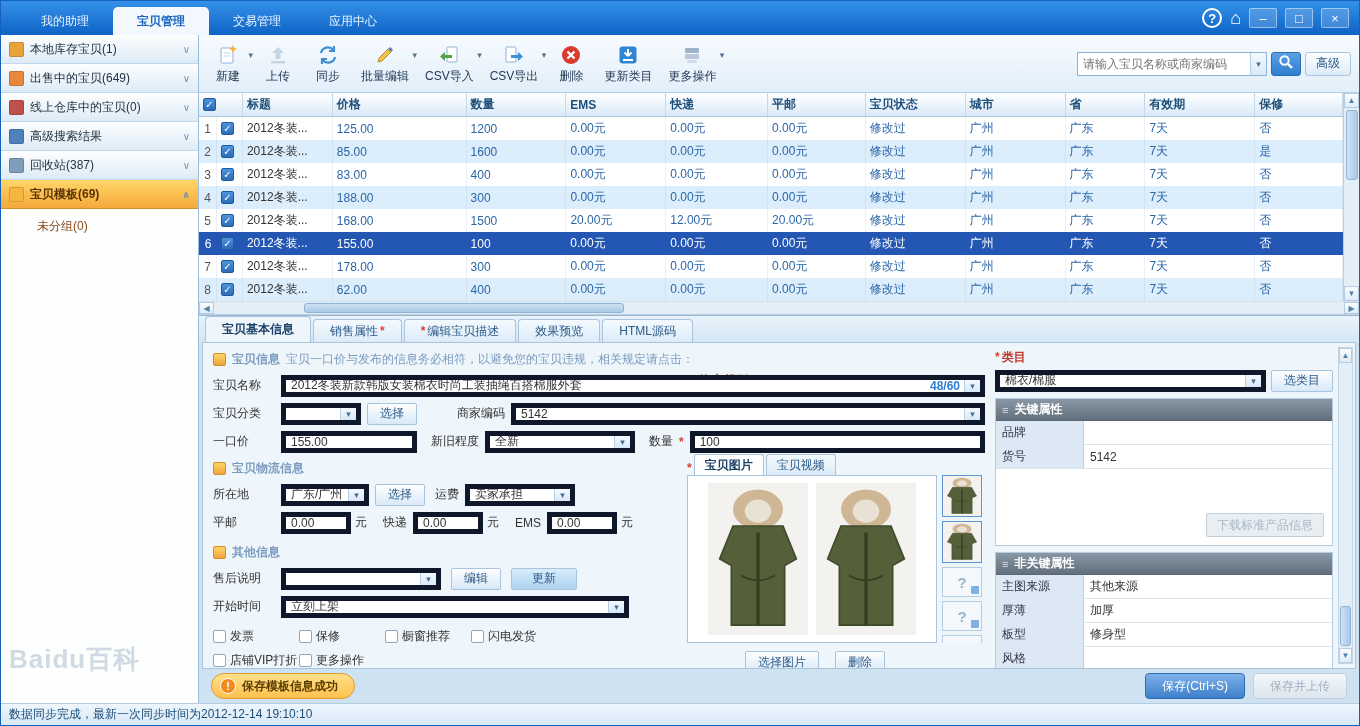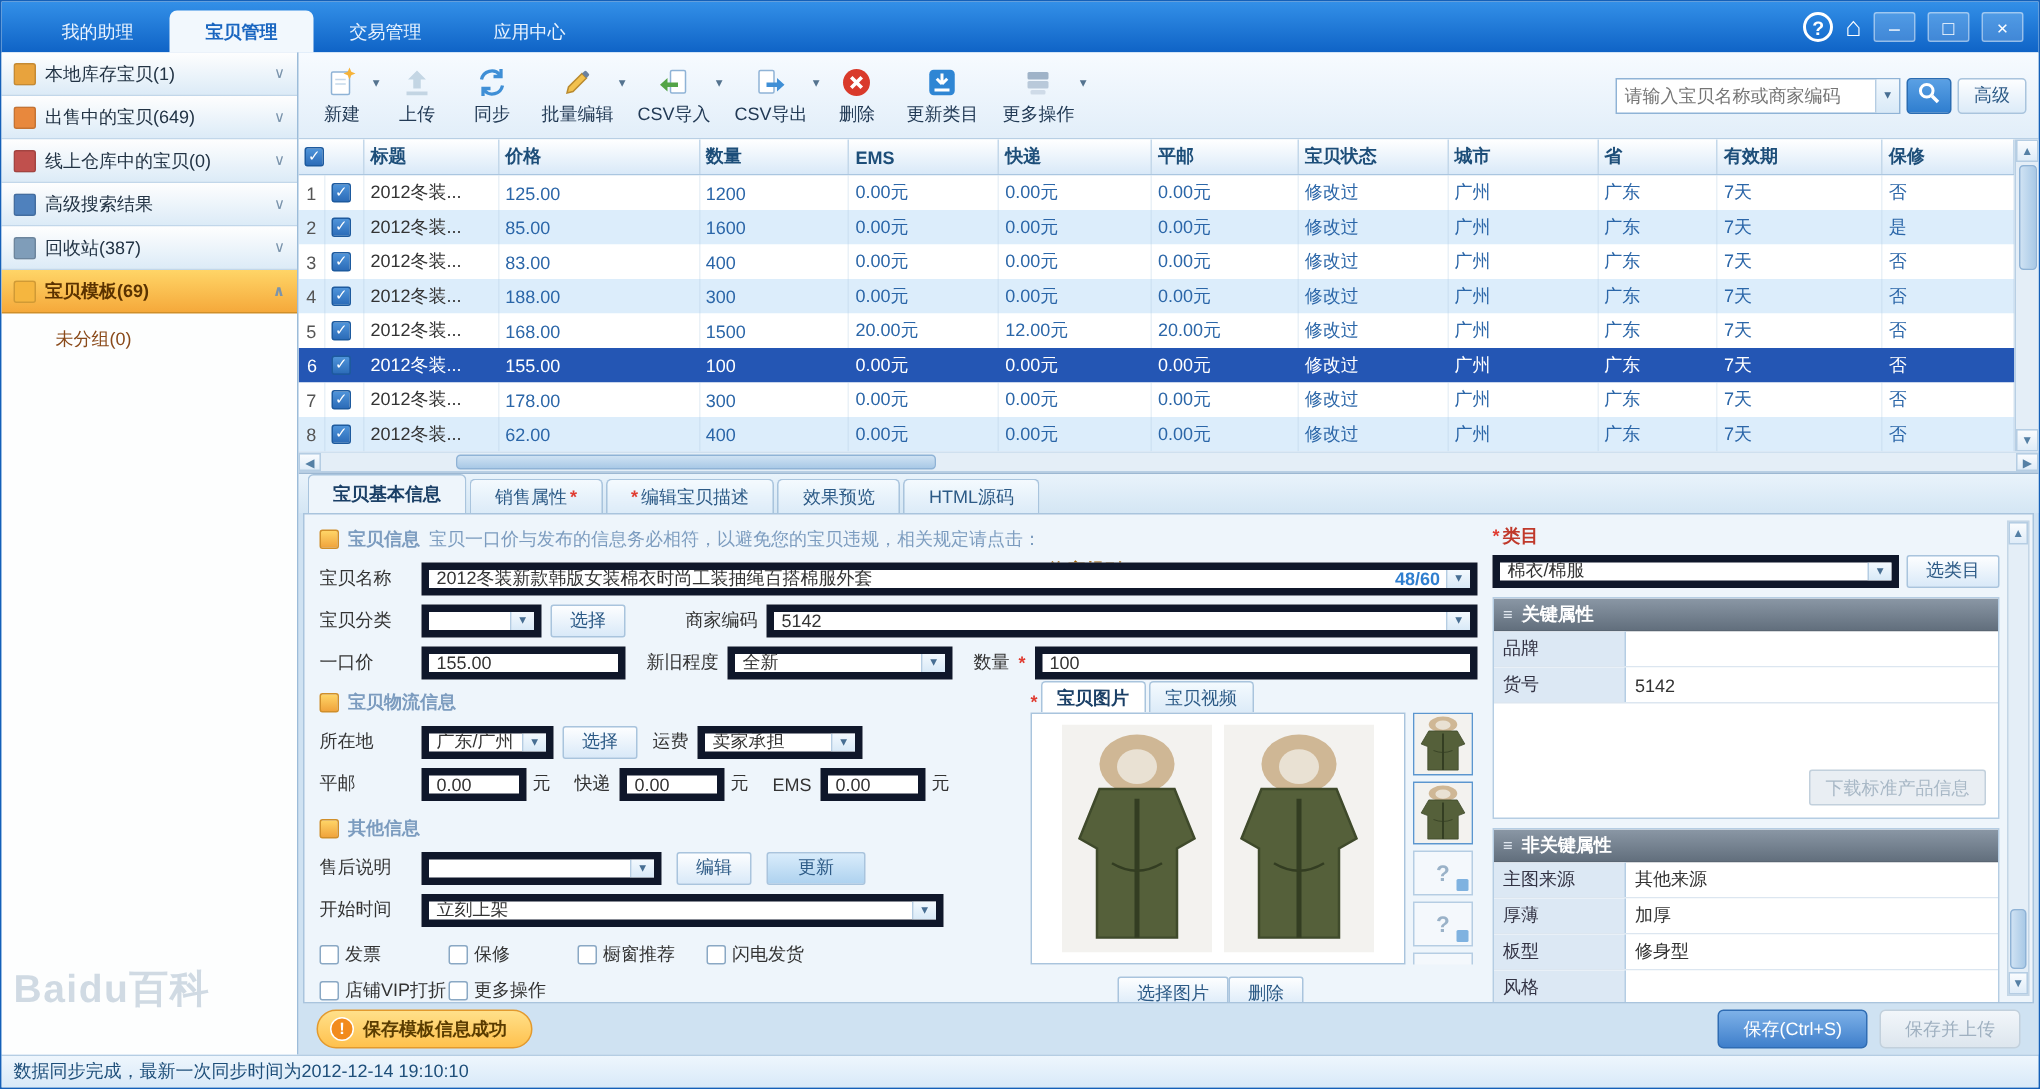--- a/index.html
+++ b/index.html
@@ -104,21 +104,21 @@
   .img-tab{height:21px;padding:0 10px;border:1px solid #a9c4dd;border-bottom:0;border-radius:3px 3px 0 0;background:linear-gradient(#f4fafe,#dcebf8);display:flex;align-items:center;color:#2c5a86;cursor:pointer;}
   .img-tab.active{background:#fff;font-weight:bold;color:#1a3f66;}
   .img-row{display:flex;}
   .img-frame{width:250px;height:168px;background:#fff;border:1px solid #a9c4dd;display:flex;align-items:center;justify-content:center;gap:8px;}
   .photo{width:100px;height:152px;cursor:pointer;}
   .photo svg,.thumb svg{width:100%;height:100%;display:block;}
   .thumb-col{display:flex;flex-direction:column;gap:4px;margin-left:5px;height:168px;overflow:hidden;}
   .thumb{width:40px;height:42px;border:1px solid #5b96cf;background:#fff;cursor:pointer;}
   .qbox{width:40px;height:30px;border:1px solid #b5cde3;background:#f4f8fc;display:flex;align-items:center;justify-content:center;color:#9ab2c8;font-size:15px;font-weight:bold;position:relative;cursor:pointer;}
   .qbox::after{content:"";position:absolute;right:2px;bottom:2px;width:8px;height:8px;background:#7fb2e0;border-radius:1px;}
-  .img-btns{display:flex;margin:8px 0 0 58px;}
+  .img-btns{display:flex;gap:16px;margin:8px 0 0 58px;}
 
   
   .cat-zone{position:absolute;left:792px;right:22px;top:4px;}
   .cat-label-row{display:flex;align-items:center;height:20px;gap:2px;}
   .cat-label{color:#c0392b;font-weight:bold;}
   .cat-combo-row{display:flex;align-items:center;gap:5px;height:27px;}
   .attr-panel{position:relative;margin-top:4px;background:#fff;border:1px solid #b5cde3;height:148px;overflow:hidden;}
   .attr-header{height:22px;background:linear-gradient(#8a97a5,#626f7d);color:#fff;display:flex;align-items:center;padding:0 6px;gap:6px;border-bottom:1px solid #5a6673;font-weight:bold;}
   .attr-header .mini{font-size:11px;color:#dfe6ee;}
   .attr-row{display:flex;height:24px;border-bottom:1px solid #dce6f0;background:#fff;}

